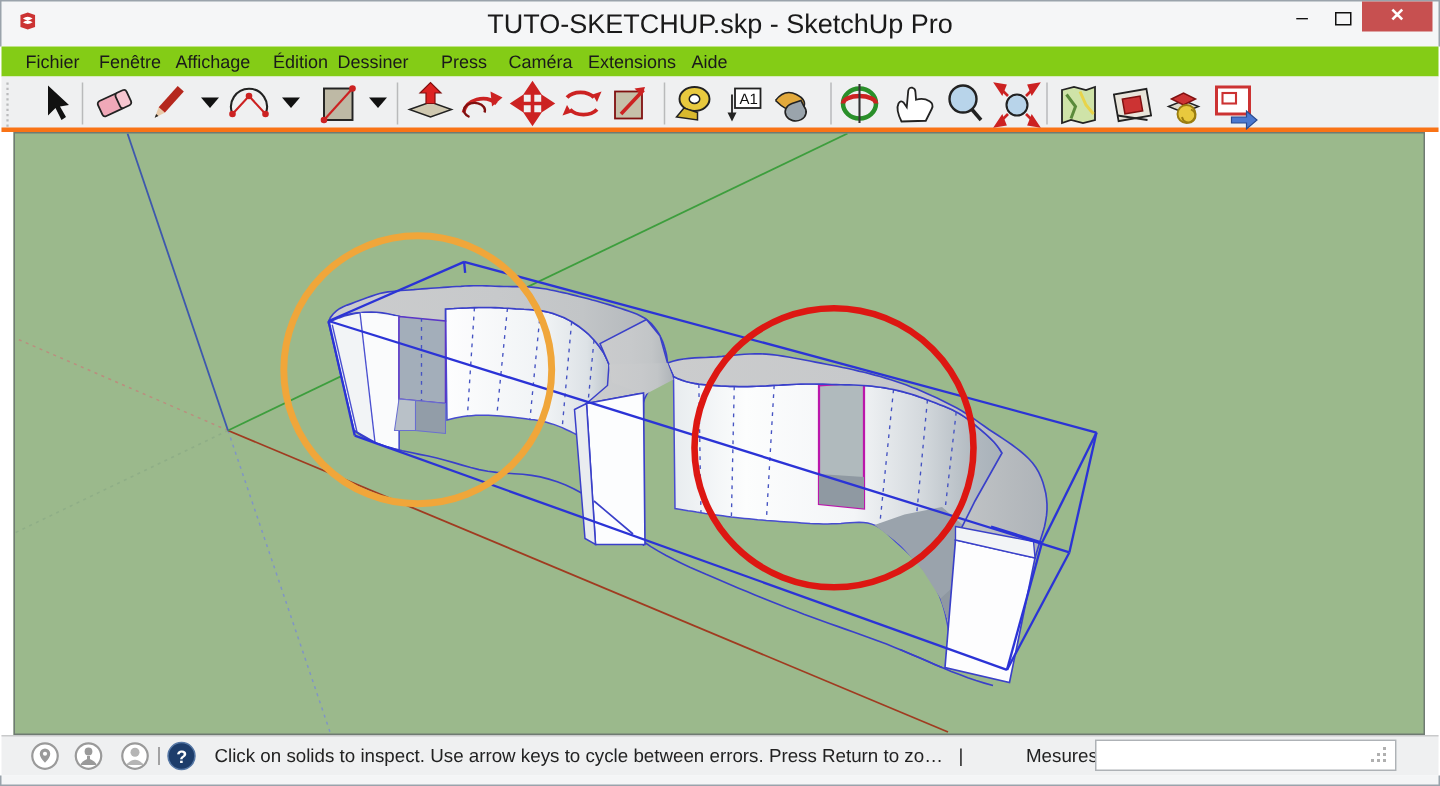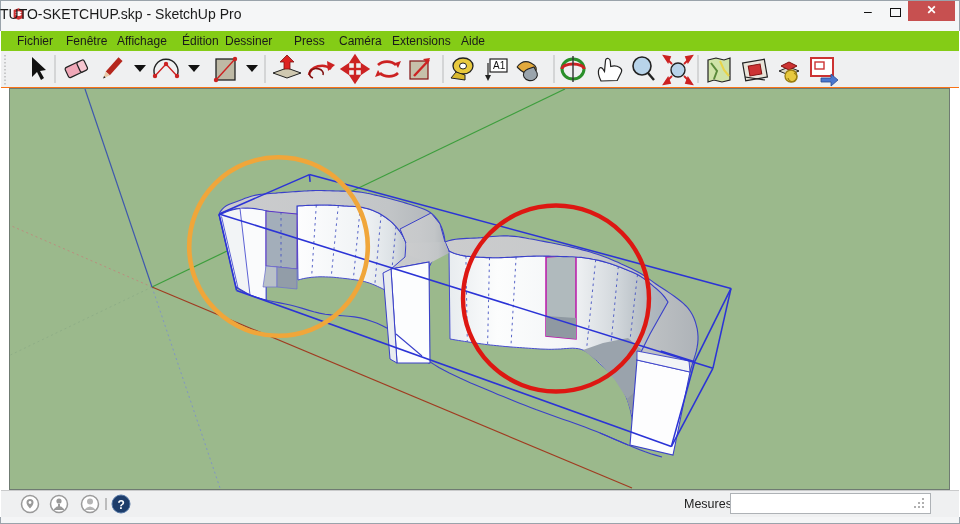--- a/index.html
+++ b/index.html
@@ -1,24 +1,24 @@
 <!DOCTYPE html>
 <html><head><meta charset="utf-8"><style>
 *{margin:0;padding:0;box-sizing:border-box}
 body{width:960px;height:524px;font-family:"Liberation Sans",sans-serif;background:#fff;position:relative;overflow:hidden}
 .titlebar{position:absolute;left:0;top:0;width:960px;height:31px;background:#f5f6f7;border:1px solid #9aa3ab;border-bottom:none}
-.title{position:absolute;top:6px;width:100%;text-align:left;font-size:14px;color:#1a1a1a}
+.title{position:absolute;top:6px;width:100%;text-align:center;font-size:18px;color:#1a1a1a}
 .sicon{position:absolute;left:12px;top:7px;width:13px;height:14px}
 .minb{position:absolute;left:855px;top:0;width:26px;height:27px;color:#111;font-size:14px;text-align:center;line-height:22px}
 .maxb{position:absolute;left:882px;top:0;width:26px;height:27px}
 .maxb div{margin:8px auto 0;width:11px;height:9px;border:1.6px solid #111}
 .closeb{position:absolute;left:908px;top:1px;width:47px;height:20px;background:#c75050;color:#fff;text-align:center;font-size:12px;line-height:19px;font-weight:bold}
 .menubar{position:absolute;left:1px;top:31px;width:958px;height:20px;background:#84cc16;font-size:12px;color:#1a1a1a}
 .menubar span{position:absolute;top:3px}
-.toolbar{position:absolute;left:1px;top:51px;width:958px;height:37px;background:#eff0f1;border-bottom:1px solid #f97316}
+.toolbar{position:absolute;left:1px;top:51px;width:958px;height:37px;background:#eff0f1;border-bottom:3px solid #f97316}
 .canvas{position:absolute;left:9px;top:88px;width:941px;height:402px;background:#9bb98c;border:1px solid #6f7b72}
 .statusbar{position:absolute;left:1px;top:490px;width:958px;height:27px;background:#eff0f1;border-top:1px solid #c9cacb;font-size:12.5px;color:#222}
 .stxt{position:absolute;left:142px;top:6px}
 .mes{position:absolute;left:683px;top:6px}
 .minput{position:absolute;left:729px;top:2px;width:201px;height:21px;background:#fff;border:1px solid #aeb2b6}
 .bottom{position:absolute;left:0;top:517px;width:960px;height:7px;background:#f4f5f6;border:1px solid #9aa3ab;border-top:none}
 </style></head><body>
 <div class="titlebar"></div>
 <svg class="sicon" viewBox="0 0 16 16">
     <path d="M2,3 L8,1 L14,3 L14,13 L8,15 L2,13 Z" fill="#c33"></path>
@@ -227,20 +227,21 @@
       <circle cx="21" cy="11.5" r="1.4" fill="#fff"></circle>
       <circle cx="50" cy="10" r="2.6" fill="#9a9a9a"></circle>
       <path d="M45,18 q5,-6 10,0 l0,1 l-10,0 Z" fill="#9a9a9a"></path>
       <rect x="49" y="13" width="2" height="4" fill="#9a9a9a"></rect>
       <circle cx="81" cy="10.5" r="3" fill="#b5b5b5"></circle>
       <path d="M75,19 q6,-7 12,0 Z" fill="#b5b5b5"></path>
       <line x1="97" y1="7" x2="97" y2="19" stroke="#888" stroke-width="1"></line>
       <circle cx="112" cy="13" r="9" fill="#1d3d6b" stroke="#5577a5" stroke-width="1"></circle>
       <text x="108.5" y="17.5" font-size="12" font-weight="bold" fill="#fff" font-family="Liberation Sans">?</text>
     </svg>
+<span class="stxt">Click on solids to inspect. Use arrow keys to cycle between errors. Press Return to zo…&nbsp;&nbsp; |&nbsp; </span>
 <span class="mes">Mesures</span>
     <div class="minput"></div>
 <svg style="position:absolute;left:913px;top:7px" width="12" height="12">
       <g fill="#b0b0b0">
         <rect x="8" y="0" width="2" height="2"></rect>
         <rect x="4" y="4" width="2" height="2"></rect>
         <rect x="8" y="4" width="2" height="2"></rect>
         <rect x="0" y="8" width="2" height="2"></rect>
         <rect x="4" y="8" width="2" height="2"></rect>
         <rect x="8" y="8" width="2" height="2"></rect>

